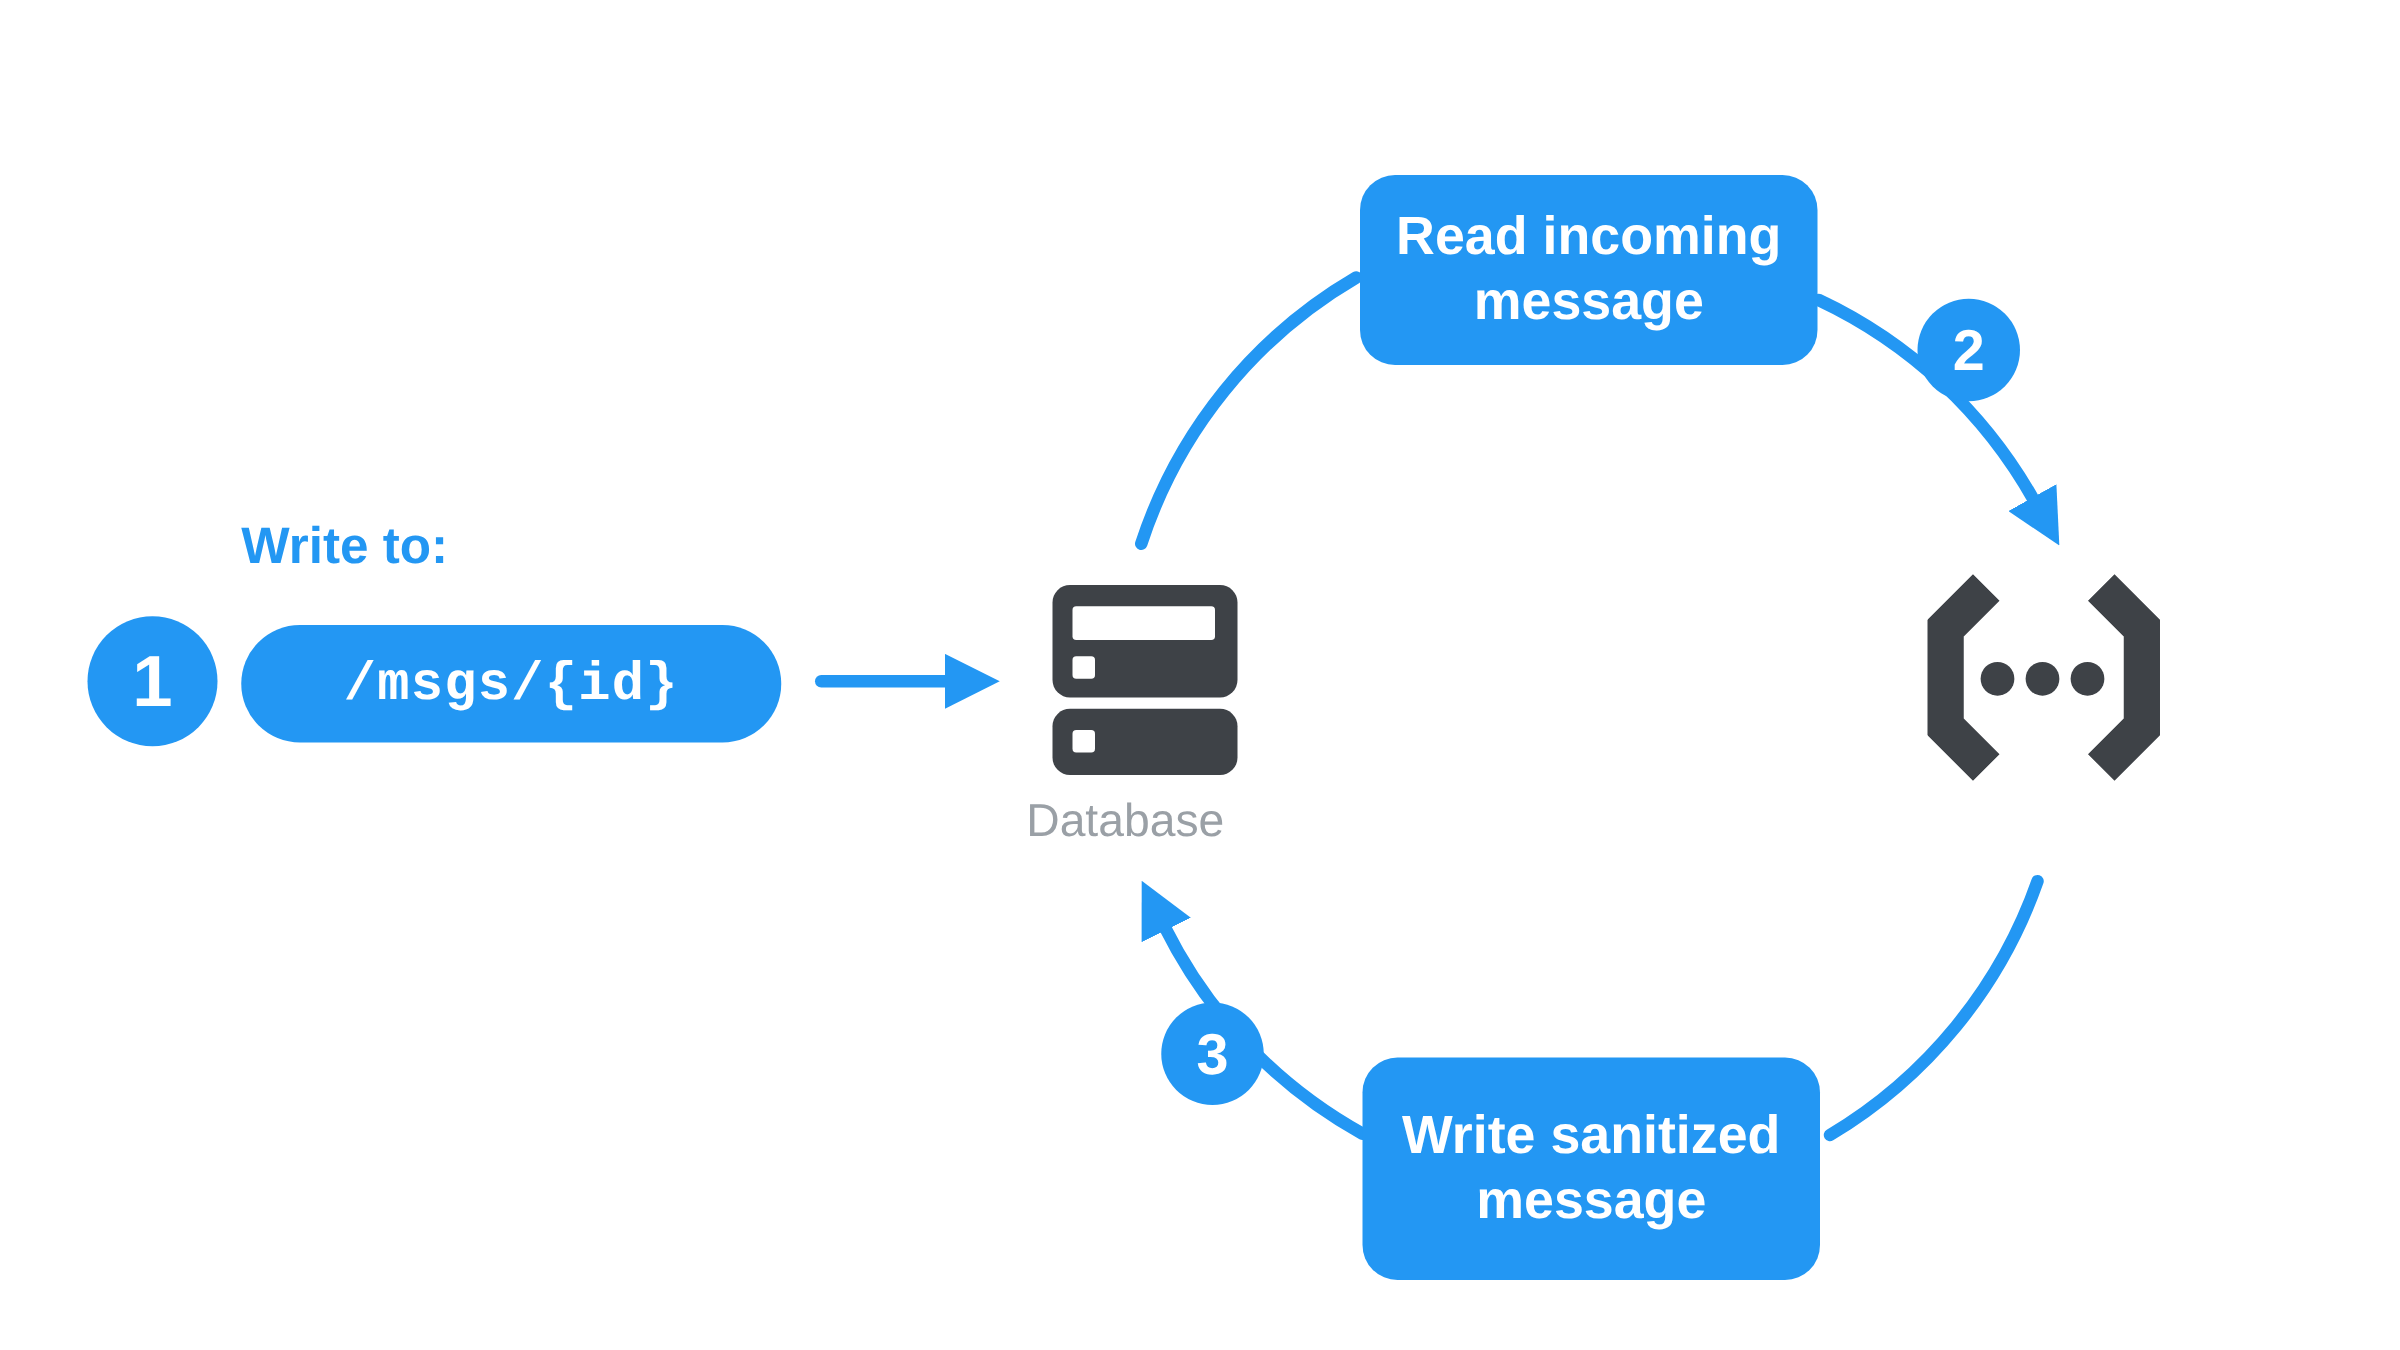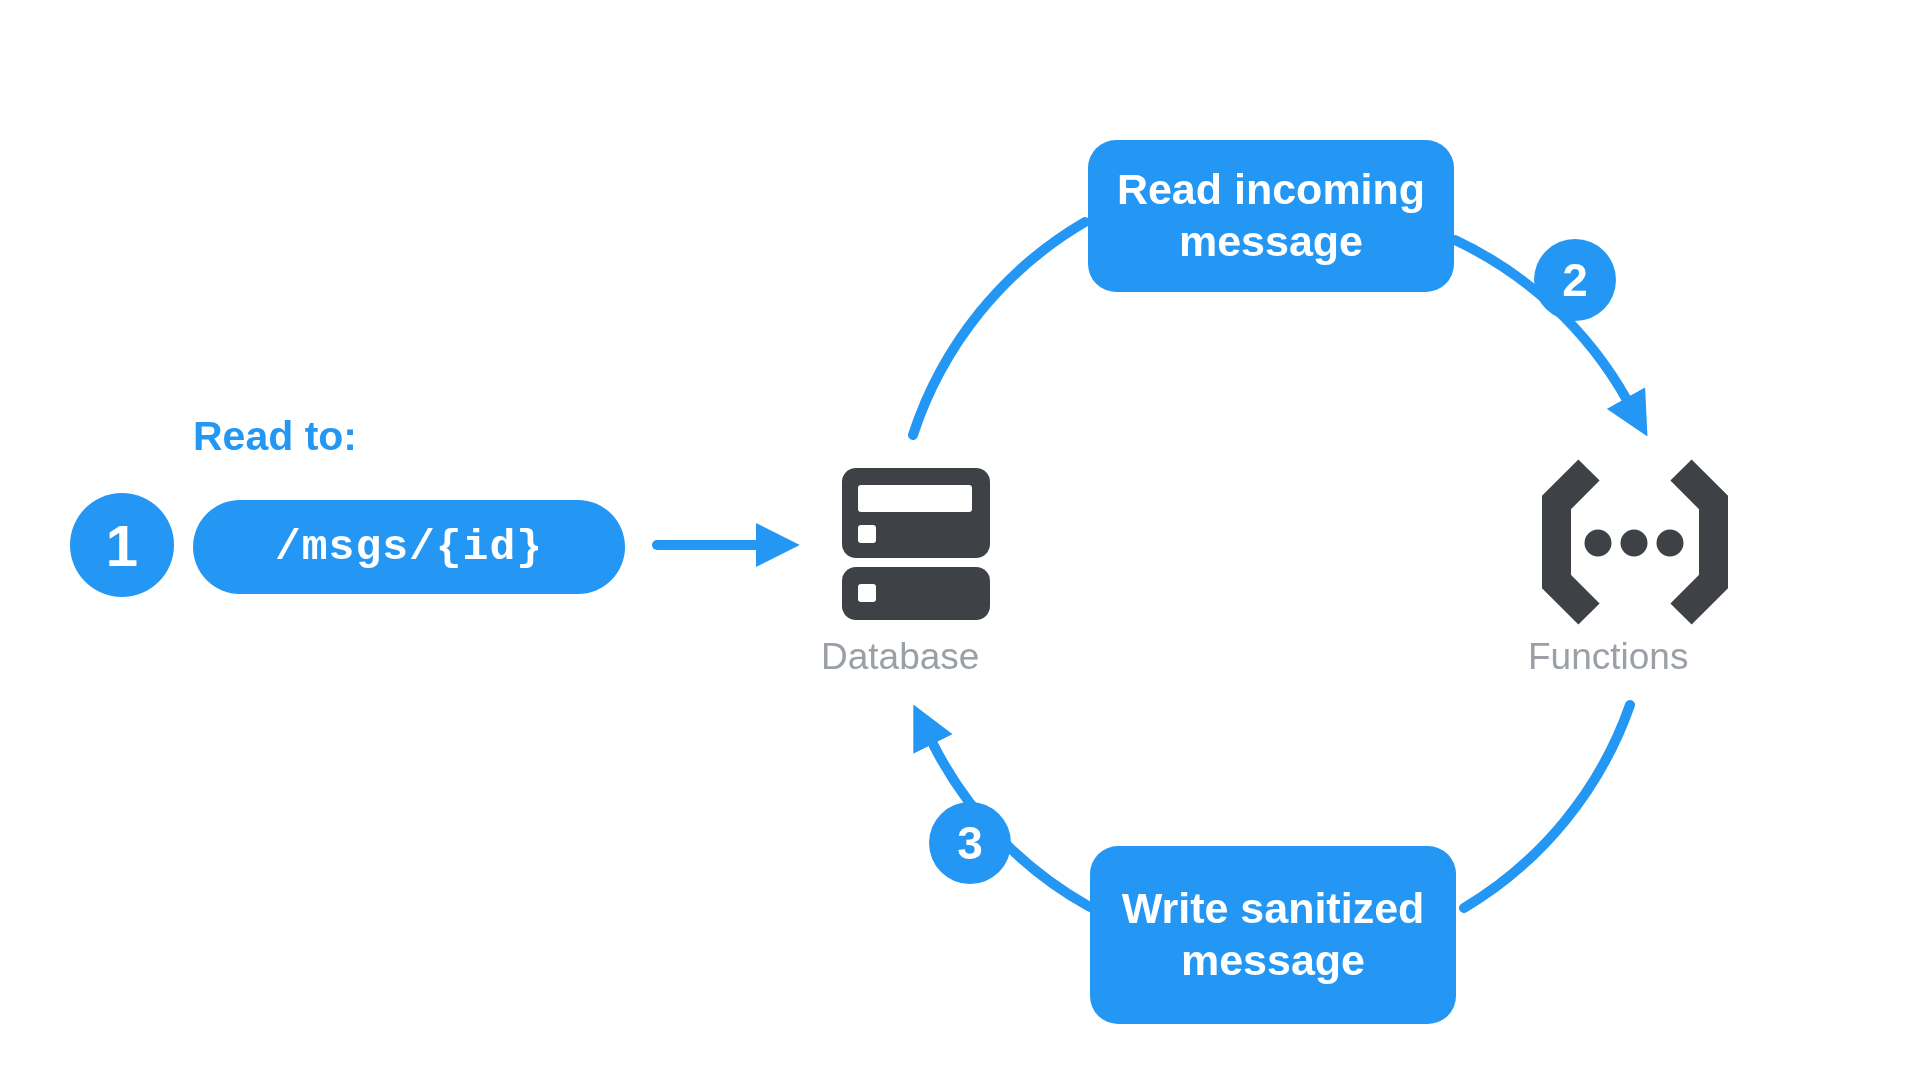--- a/index.html
+++ b/index.html
@@ -69,21 +69,21 @@
         <path d="M 0 0 L 10 5 L 0 10 z" class="arrowfill"></path>
       </marker>
     </defs>
     <path class="arc" d="M 657 545 L 758 545" marker-end="url(#arrowhead)"></path>
     <path class="arc" d="M 913 435 A 385 385 0 0 1 1085 222"></path>
     <path class="arc" d="M 1455 240 A 385 385 0 0 1 1627 400" marker-end="url(#arrowhead)"></path>
     <path class="arc" d="M 1630 705 A 385 385 0 0 1 1464 908"></path>
     <path class="arc" d="M 1090 907 A 385 385 0 0 1 932 742" marker-end="url(#arrowhead)"></path>
   </svg>
 
-  <div class="write-to">Read to:</div>
+  <div class="write-to">Write to:</div>
   <div class="badge badge-1">
     <span>1</span>
   </div>
   <div class="pill">
     <span>/msgs/{id}</span>
   </div>
 
   <div class="db-icon">
     <div class="db-block db-top">
       <div class="db-bar"></div>
@@ -95,21 +95,20 @@
   </div>
   <div class="node-label label-db">Database</div>
 
   <svg class="fn-icon" width="186" height="172" viewBox="0 0 186 172">
     <polyline class="fn-stroke" points="47,14 14,47 14,125 47,158"></polyline>
     <polyline class="fn-stroke" points="139,14 172,47 172,125 139,158"></polyline>
     <circle class="fn-dot" cx="56" cy="87" r="13.5"></circle>
     <circle class="fn-dot" cx="92" cy="87" r="13.5"></circle>
     <circle class="fn-dot" cx="128" cy="87" r="13.5"></circle>
   </svg>
-  <div class="node-label label-fn">Functions</div>
 
   <div class="cycle-box box-read">
     <span>Read incoming message</span>
   </div>
   <div class="cycle-box box-write">
     <span>Write sanitized message</span>
   </div>
 
   <div class="badge badge-sm badge-2">
     <span>2</span>

